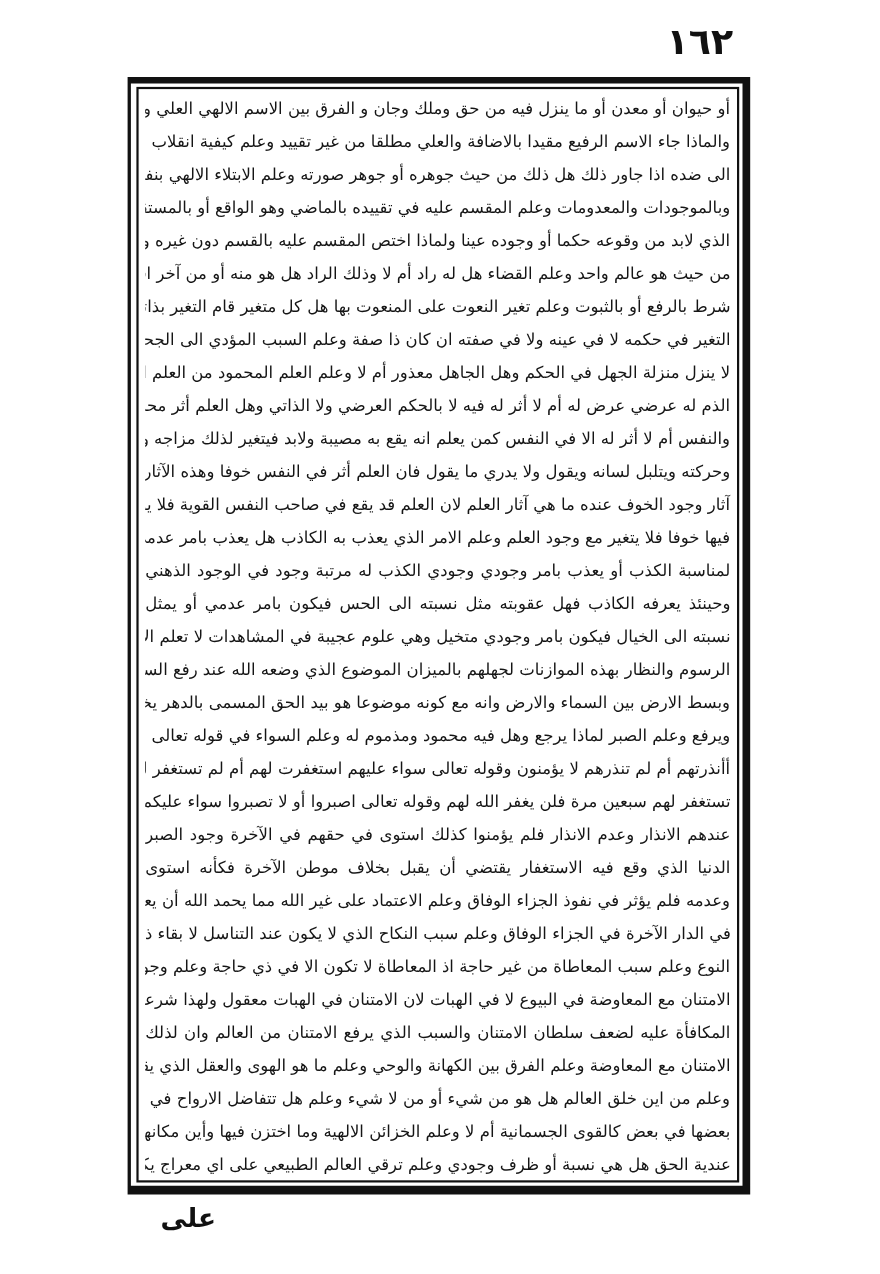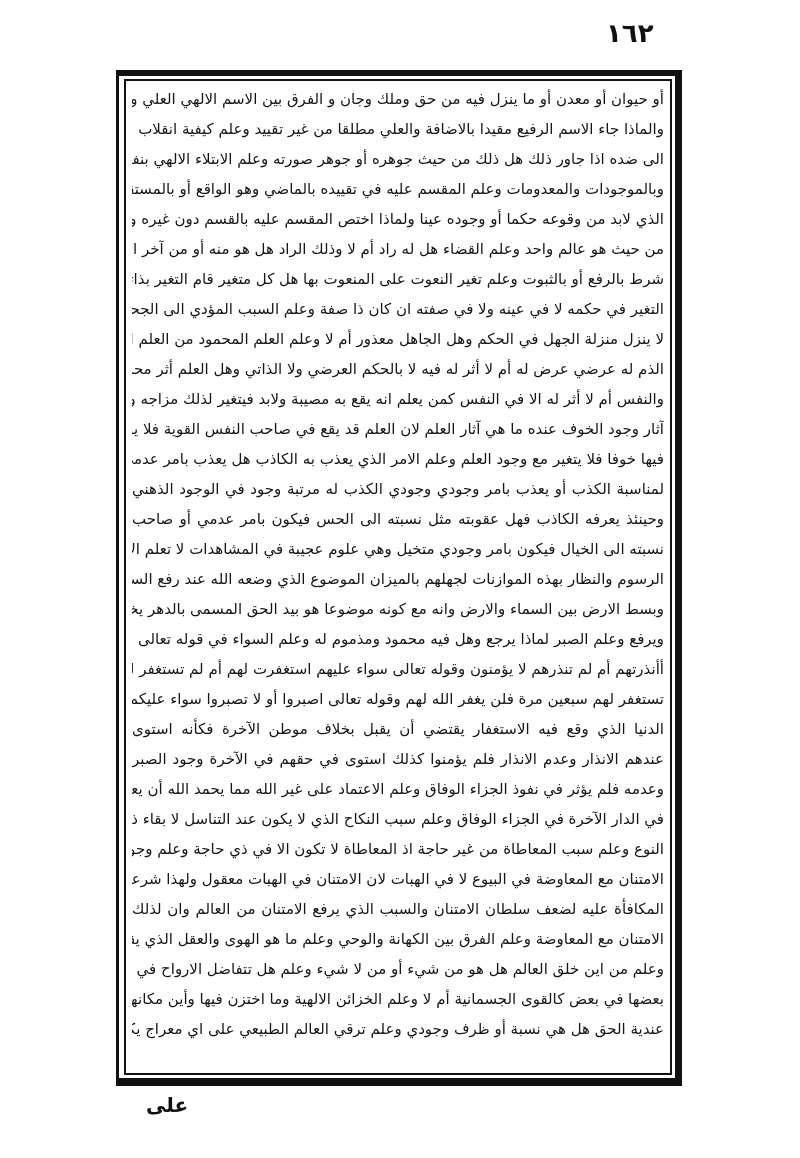--- a/index.html
+++ b/index.html
@@ -12,21 +12,21 @@
       height: 1158px;
       position: relative;
       overflow: hidden;
       font-family: "DejaVu Sans", sans-serif;
       color: #111111;
     }
     .page-number {
       position: absolute;
       top: 18px;
       left: 606px;
-      font-size: 26px;
+      font-size: 33px;
       font-weight: bold;
       direction: rtl;
       letter-spacing: 1px;
       color: #111;
     }
     .frame-outer {
       position: absolute;
       left: 116px;
       top: 70px;
       width: 566px;
@@ -64,21 +64,21 @@
       white-space: nowrap;
       overflow: hidden;
       text-align: justify;
       text-align-last: justify;
       color: #151515;
     }
     .catchword {
       position: absolute;
       left: 146px;
       top: 1093px;
-      font-size: 20px;
+      font-size: 24px;
       font-weight: bold;
       direction: rtl;
       color: #111;
     }
   </style>
 </head>
 <body>
 
 <div class="page-number">١٦٢</div>
 
@@ -90,32 +90,33 @@
   <div class="text-line">والماذا جاء الاسم الرفيع مقيدا بالاضافة والعلي مطلقا من غير تقييد وعلم كيفية انقلاب الضد</div>
   <div class="text-line">الى ضده اذا جاور ذلك هل ذلك من حيث جوهره أو جوهر صورته وعلم الابتلاء الالهي بنفسه</div>
   <div class="text-line">وبالموجودات والمعدومات وعلم المقسم عليه في تقييده بالماضي وهو الواقع أو بالمستقبل</div>
   <div class="text-line">الذي لابد من وقوعه حكما أو وجوده عينا ولماذا اختص المقسم عليه بالقسم دون غيره وهو</div>
   <div class="text-line">من حيث هو عالم واحد وعلم القضاء هل له راد أم لا وذلك الراد هل هو منه أو من آخر اقتضاء</div>
   <div class="text-line">شرط بالرفع أو بالثبوت وعلم تغير النعوت على المنعوت بها هل كل متغير قام التغير بذاته أو كان</div>
   <div class="text-line">التغير في حكمه لا في عينه ولا في صفته ان كان ذا صفة وعلم السبب المؤدي الى الجحد مع العلم وانه</div>
   <div class="text-line">لا ينزل منزلة الجهل في الحكم وهل الجاهل معذور أم لا وعلم العلم المحمود من العلم المذموم وهل</div>
   <div class="text-line">الذم له عرضي عرض له أم لا أثر له فيه لا بالحكم العرضي ولا الذاتي وهل العلم أثر محسوس في الجسم</div>
   <div class="text-line">والنفس أم لا أثر له الا في النفس كمن يعلم انه يقع به مصيبة ولابد فيتغير لذلك مزاجه ولونه</div>
+  <div class="text-line">وحركته ويتلبل لسانه ويقول ولا يدري ما يقول فان العلم أثر في النفس خوفا وهذه الآثار</div>
   <div class="text-line">آثار وجود الخوف عنده ما هي آثار العلم لان العلم قد يقع في صاحب النفس القوية فلا يؤثر</div>
   <div class="text-line">فيها خوفا فلا يتغير مع وجود العلم وعلم الامر الذي يعذب به الكاذب هل يعذب بامر عدمي</div>
   <div class="text-line">لمناسبة الكذب أو يعذب بامر وجودي وجودي الكذب له مرتبة وجود في الوجود الذهني</div>
-  <div class="text-line">وحينئذ يعرفه الكاذب فهل عقوبته مثل نسبته الى الحس فيكون بامر عدمي أو صاحب</div>
+  <div class="text-line">وحينئذ يعرفه الكاذب فهل عقوبته مثل نسبته الى الحس فيكون بامر عدمي أو يمثل</div>
   <div class="text-line">نسبته الى الخيال فيكون بامر وجودي متخيل وهي علوم عجيبة في المشاهدات لا تعلم الا</div>
   <div class="text-line">الرسوم والنظار بهذه الموازنات لجهلهم بالميزان الموضوع الذي وضعه الله عند رفع السماء</div>
   <div class="text-line">وبسط الارض بين السماء والارض وانه مع كونه موضوعا هو بيد الحق المسمى بالدهر يخفض</div>
   <div class="text-line">ويرفع وعلم الصبر لماذا يرجع وهل فيه محمود ومذموم له وعلم السواء في قوله تعالى سواء عليهم</div>
   <div class="text-line">أأنذرتهم أم لم تنذرهم لا يؤمنون وقوله تعالى سواء عليهم استغفرت لهم أم لم تستغفر لهم ان</div>
   <div class="text-line">تستغفر لهم سبعين مرة فلن يغفر الله لهم وقوله تعالى اصبروا أو لا تصبروا سواء عليكم وموطن</div>
+  <div class="text-line">عندهم الانذار وعدم الانذار فلم يؤمنوا كذلك استوى في حقهم في الآخرة وجود الصبر</div>
   <div class="text-line">الدنيا الذي وقع فيه الاستغفار يقتضي أن يقبل بخلاف موطن الآخرة فكأنه استوى</div>
-  <div class="text-line">عندهم الانذار وعدم الانذار فلم يؤمنوا كذلك استوى في حقهم في الآخرة وجود الصبر</div>
   <div class="text-line">وعدمه فلم يؤثر في نفوذ الجزاء الوفاق وعلم الاعتماد على غير الله مما يحمد الله أن يعتمد عليه ما أثره</div>
   <div class="text-line">في الدار الآخرة في الجزاء الوفاق وعلم سبب النكاح الذي لا يكون عند التناسل لا بقاء ذلك</div>
   <div class="text-line">النوع وعلم سبب المعاطاة من غير حاجة اذ المعاطاة لا تكون الا في ذي حاجة وعلم وجود</div>
   <div class="text-line">الامتنان مع المعاوضة في البيوع لا في الهبات لان الامتنان في الهبات معقول ولهذا شرعت</div>
   <div class="text-line">المكافأة عليه لضعف سلطان الامتنان والسبب الذي يرفع الامتنان من العالم وان لذلك</div>
   <div class="text-line">الامتنان مع المعاوضة وعلم الفرق بين الكهانة والوحي وعلم ما هو الهوى والعقل الذي يقابله</div>
   <div class="text-line">وعلم من اين خلق العالم هل هو من شيء أو من لا شيء وعلم هل تتفاضل الارواح في القوة فيؤثر</div>
   <div class="text-line">بعضها في بعض كالقوى الجسمانية أم لا وعلم الخزائن الالهية وما اختزن فيها وأين مكانها وعلم</div>
   <div class="text-line">عندية الحق هل هي نسبة أو ظرف وجودي وعلم ترقي العالم الطبيعي على اي معراج يكون هل</div>
 </div>

